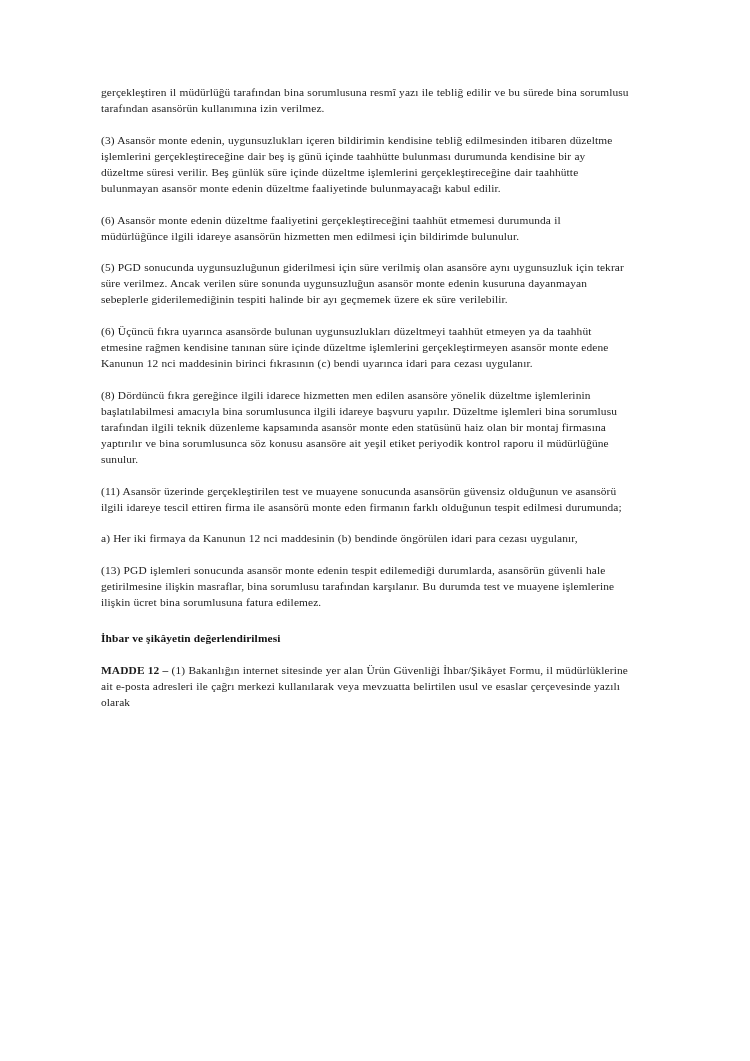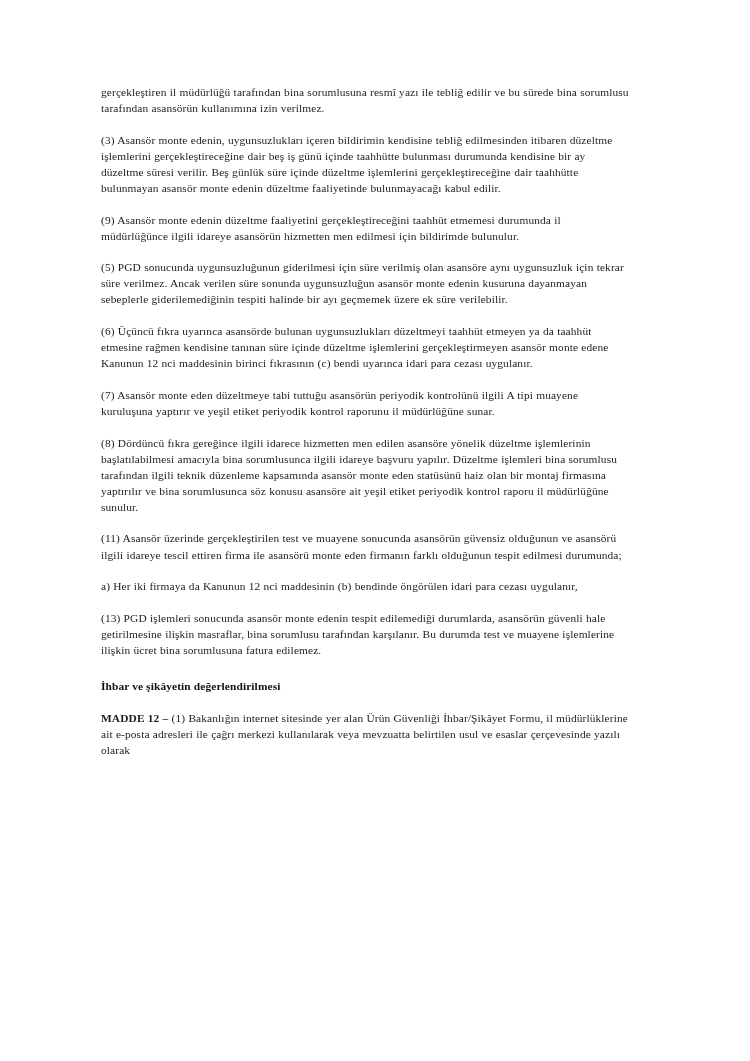--- a/index.html
+++ b/index.html
@@ -57,27 +57,26 @@
 </head>
 <body>
 
 <div class="page">
   <div class="text-column">
 
     <p class="para">gerçekleştiren il müdürlüğü tarafından bina sorumlusuna resmî yazı ile tebliğ edilir ve bu sürede bina sorumlusu tarafından asansörün kullanımına izin verilmez.</p>
 
     <p class="para">(3) Asansör monte edenin, uygunsuzlukları içeren bildirimin kendisine tebliğ edilmesinden itibaren düzeltme işlemlerini gerçekleştireceğine dair beş iş günü içinde taahhütte bulunması durumunda kendisine bir ay düzeltme süresi verilir. Beş günlük süre içinde düzeltme işlemlerini gerçekleştireceğine dair taahhütte bulunmayan asansör monte edenin düzeltme faaliyetinde bulunmayacağı kabul edilir.</p>
 
-    <p class="para">(9) Asansör monte edenin düzeltme faaliyetini gerçekleştireceğini taahhüt etmemesi durumunda il müdürlüğünce ilgili idareye asansörün hizmetten men edilmesi için bildirimde bulunulur.</p>
+    <p class="para">(6) Asansör monte edenin düzeltme faaliyetini gerçekleştireceğini taahhüt etmemesi durumunda il müdürlüğünce ilgili idareye asansörün hizmetten men edilmesi için bildirimde bulunulur.</p>
 
     <p class="para">(5) PGD sonucunda uygunsuzluğunun giderilmesi için süre verilmiş olan asansöre aynı uygunsuzluk için tekrar süre verilmez. Ancak verilen süre sonunda uygunsuzluğun asansör monte edenin kusuruna dayanmayan sebeplerle giderilemediğinin tespiti halinde bir ayı geçmemek üzere ek süre verilebilir.</p>
 
     <p class="para">(6) Üçüncü fıkra uyarınca asansörde bulunan uygunsuzlukları düzeltmeyi taahhüt etmeyen ya da taahhüt etmesine rağmen kendisine tanınan süre içinde düzeltme işlemlerini gerçekleştirmeyen asansör monte edene Kanunun 12 nci maddesinin birinci fıkrasının (c) bendi uyarınca idari para cezası uygulanır.</p>
 
-    <p class="para">(7) Asansör monte eden düzeltmeye tabi tuttuğu asansörün periyodik kontrolünü ilgili A tipi muayene kuruluşuna yaptırır ve yeşil etiket periyodik kontrol raporunu il müdürlüğüne sunar.</p>
 
     <p class="para">(8) Dördüncü fıkra gereğince ilgili idarece hizmetten men edilen asansöre yönelik düzeltme işlemlerinin başlatılabilmesi amacıyla bina sorumlusunca ilgili idareye başvuru yapılır. Düzeltme işlemleri bina sorumlusu tarafından ilgili teknik düzenleme kapsamında asansör monte eden statüsünü haiz olan bir montaj firmasına yaptırılır ve bina sorumlusunca söz konusu asansöre ait yeşil etiket periyodik kontrol raporu il müdürlüğüne sunulur.</p>
 
 
 
     <p class="para">(11) Asansör üzerinde gerçekleştirilen test ve muayene sonucunda asansörün güvensiz olduğunun ve asansörü ilgili idareye tescil ettiren firma ile asansörü monte eden firmanın farklı olduğunun tespit edilmesi durumunda;</p>
 
     <p class="para">a) Her iki firmaya da Kanunun 12 nci maddesinin (b) bendinde öngörülen idari para cezası uygulanır,</p>
 
 

